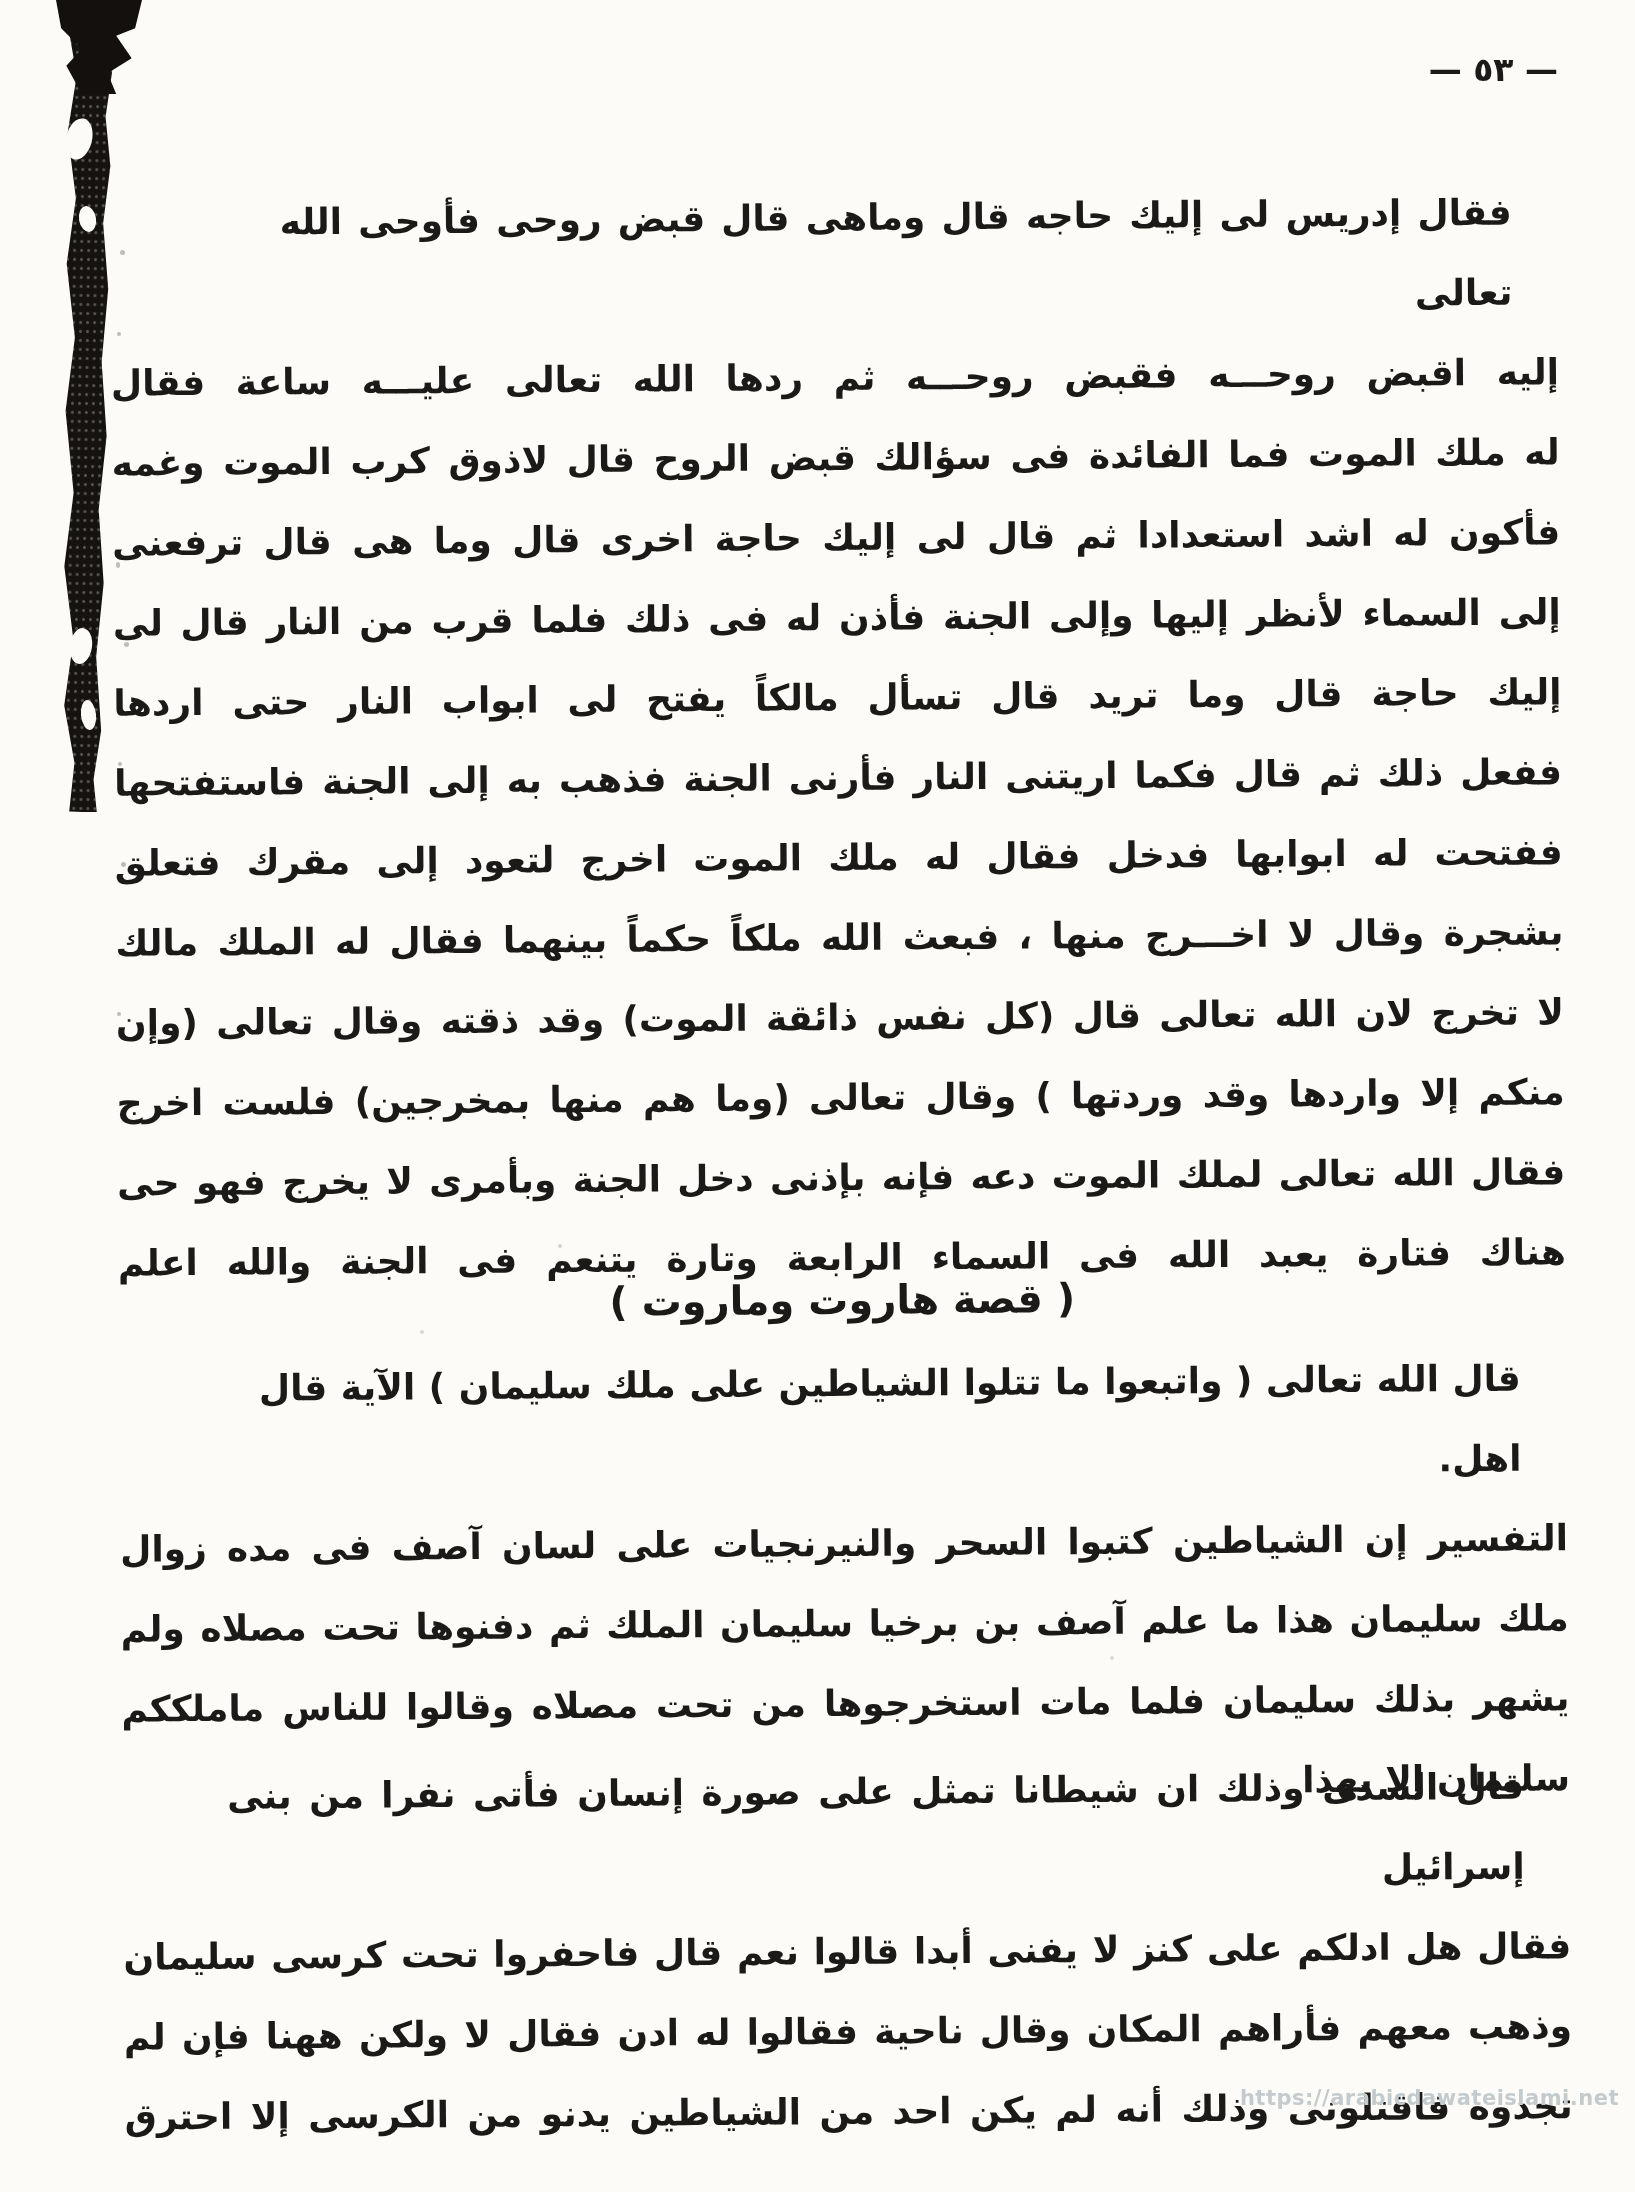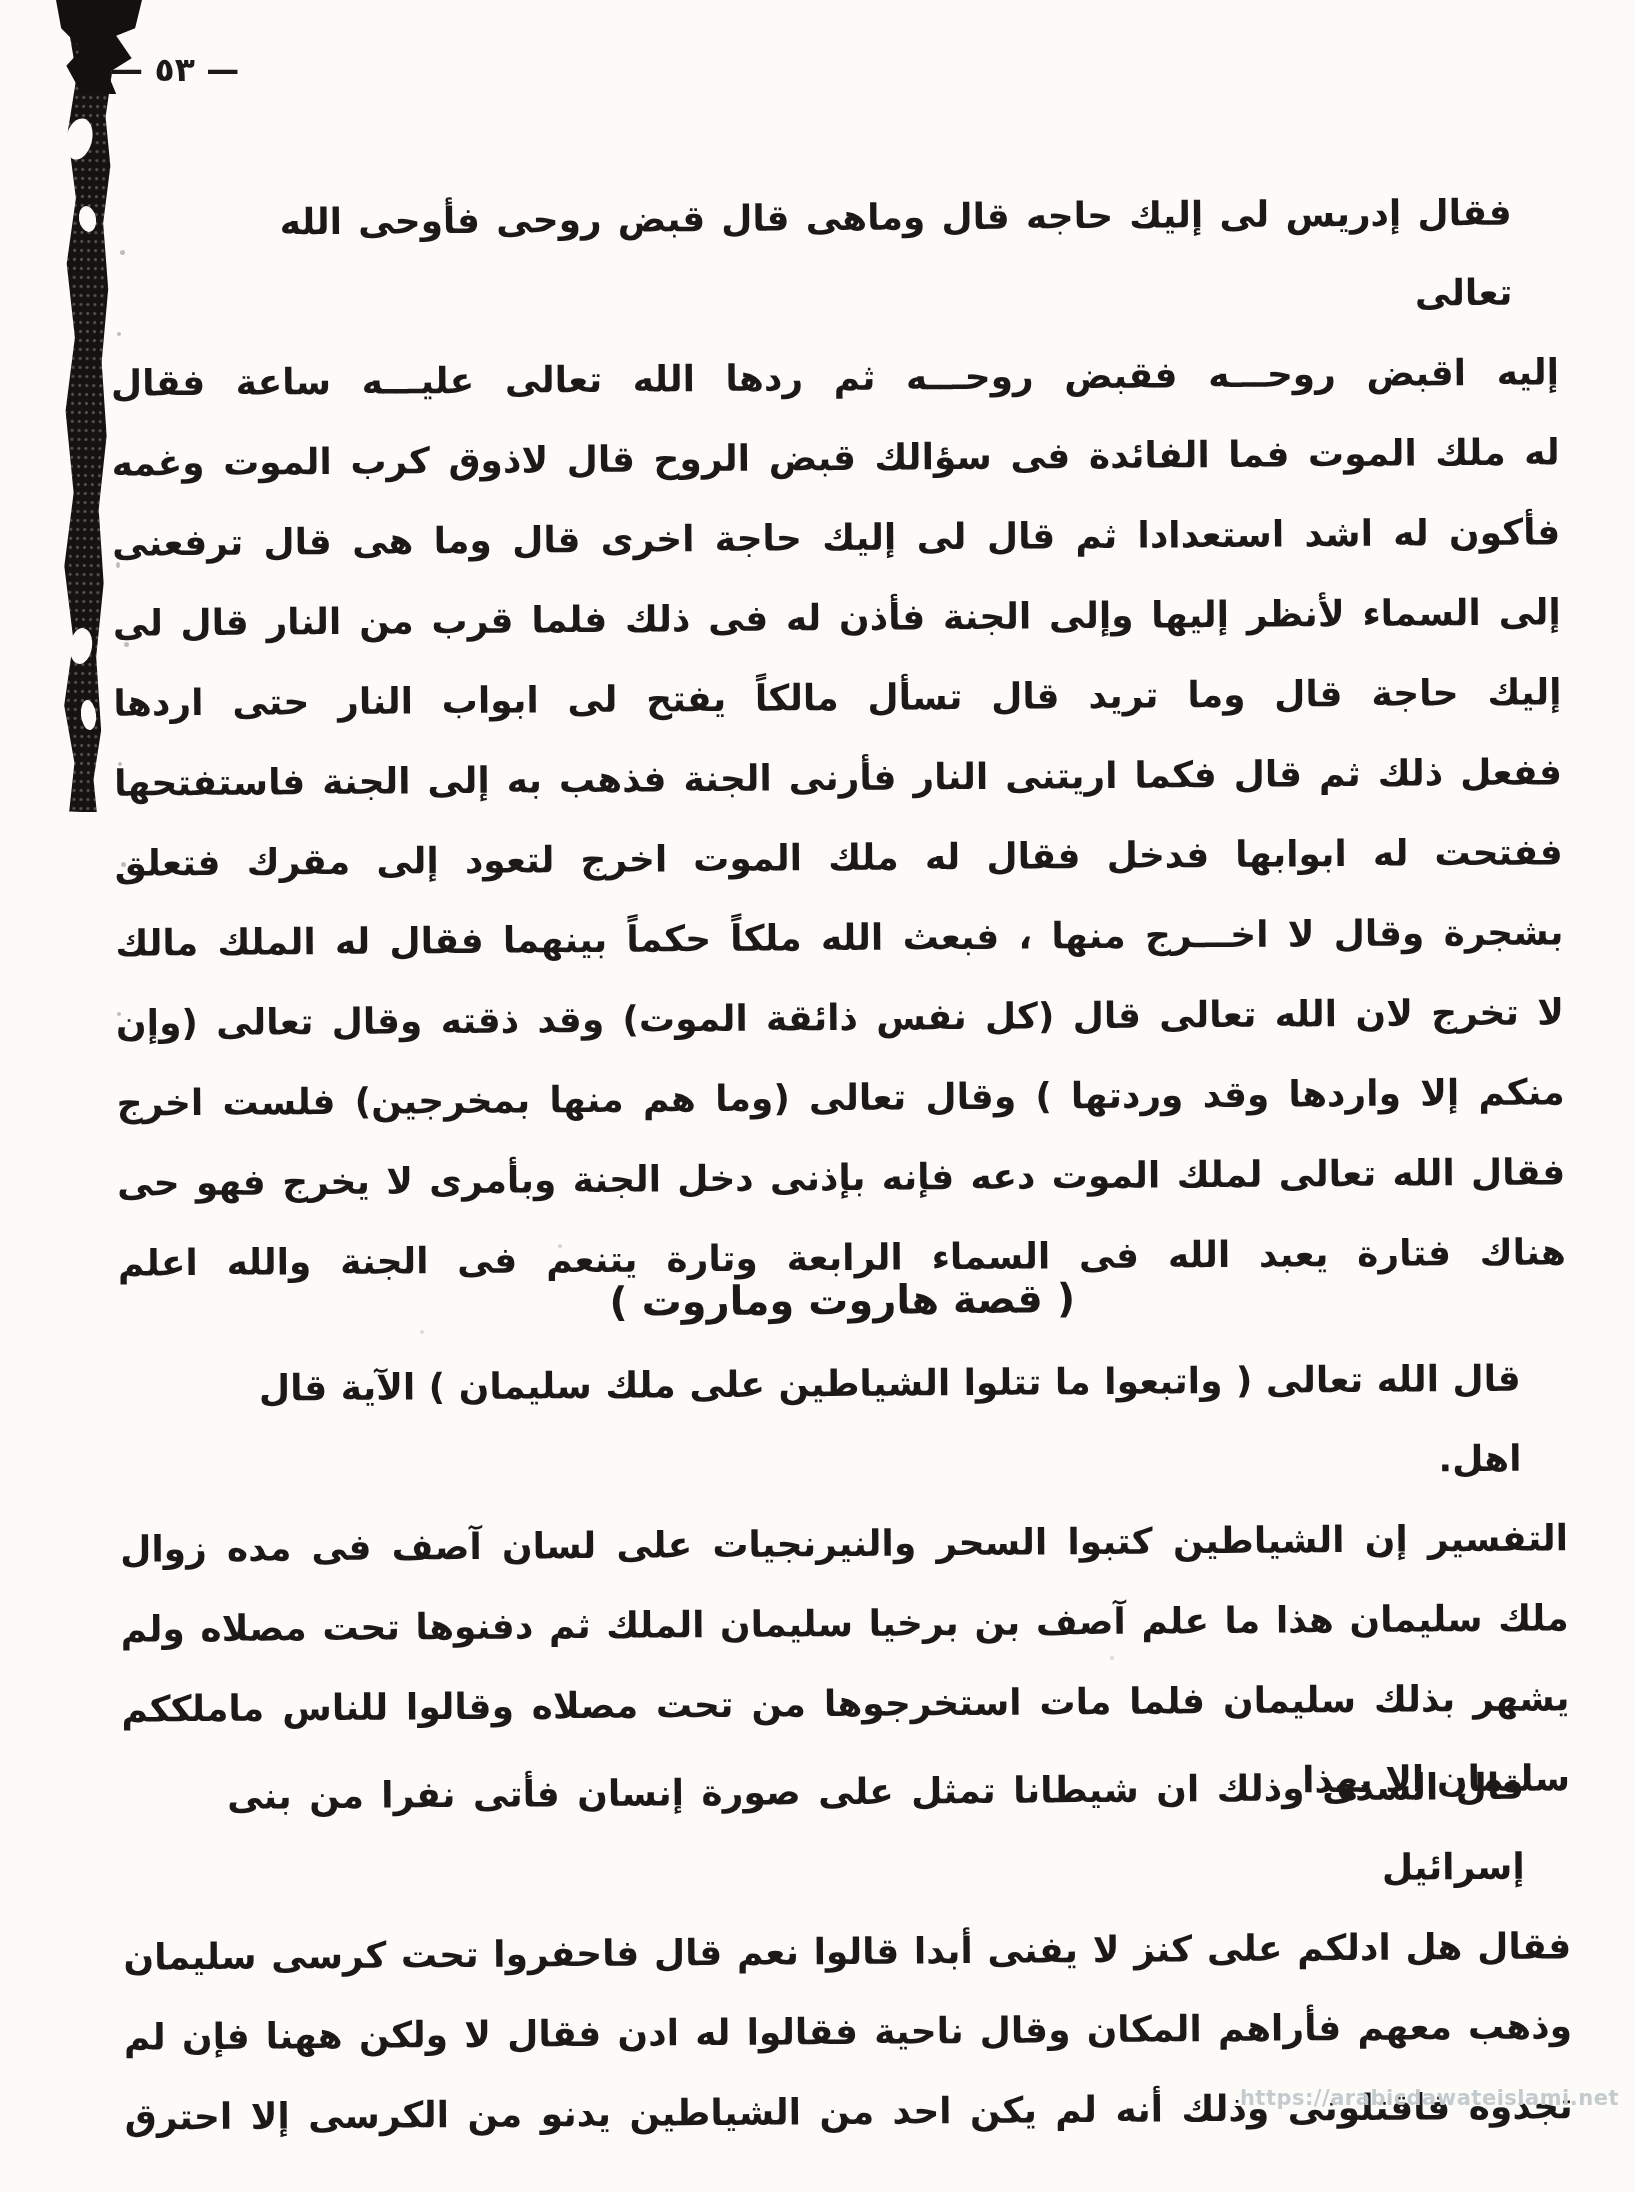--- a/index.html
+++ b/index.html
@@ -14,21 +14,21 @@
     background: var(--paper, #fcfbf8);
     font-family: "DejaVu Sans", sans-serif;
   }
 
   
   .page-number {
     position: absolute;
     top: 50px;
     left: 110px;
     width: 1448px;
-    text-align: left;
+    text-align: right;
     font-size: 33px;
     font-weight: bold;
     letter-spacing: 6px;
     color: var(--ink, #1c1a18);
   }
 
   
   .text-block {
     position: absolute;
     left: 108px;

